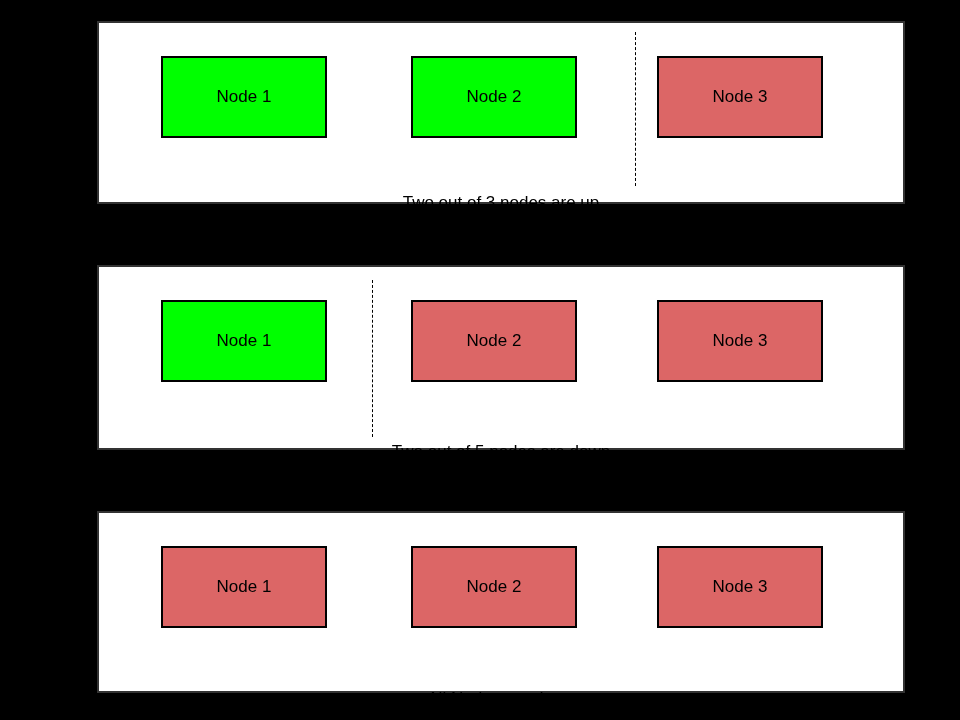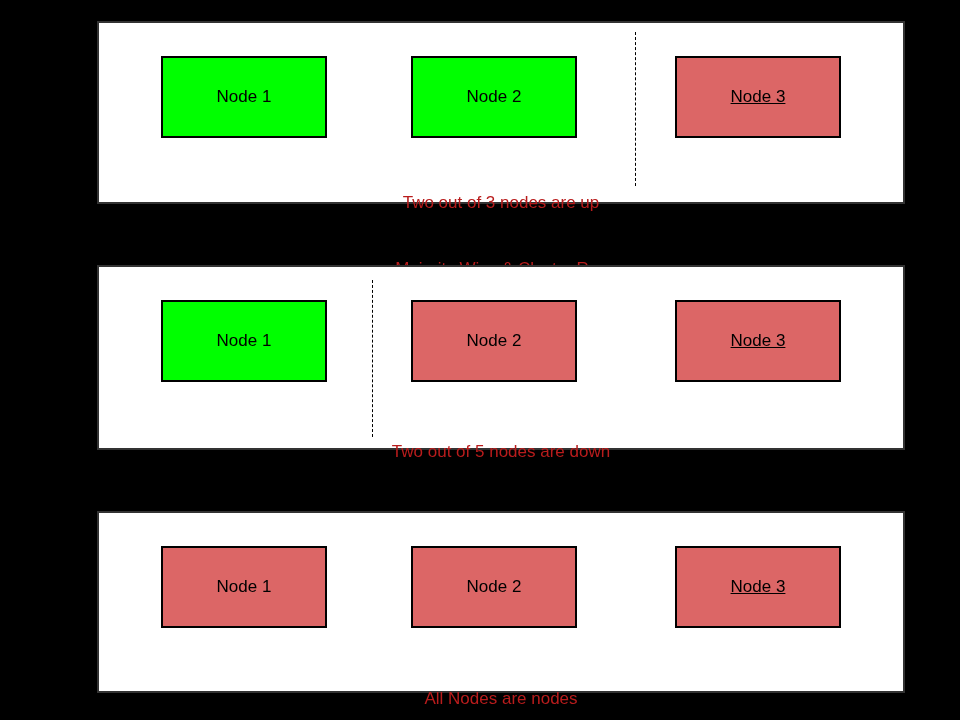--- a/index.html
+++ b/index.html
@@ -34,37 +34,37 @@
     border: 2px solid var(--node-border, #000);
     box-sizing: border-box;
     display: flex;
     align-items: center;
     justify-content: center;
     font-size: 17px;
     color: #000;
   }
   .node.n1 { left: 62px;  }
   .node.n2 { left: 312px; justify-content: center; }
-  .node.n3 { left: 576px; text-decoration: underline; }
+  .node.n3 { left: 558px; }
 
   .divider {
     position: absolute;
     width: 0;
     border-left: 1.5px dashed #000;
   }
   #panel-1 .divider { left: 536px; top: 9px;  height: 154px; }
   #panel-2 .divider { left: 273px; top: 13px; height: 157px; }
 
   .caption {
     position: absolute;
     left: 0; right: 0;
     text-align: center;
     font-size: 17px;
     line-height: 22px;
-    color: #b91c1c;
+    color: #000000;
     white-space: pre;
   }
   #panel-1 .caption { top: 125px; }
   #panel-2 .caption { top: 130px; }
   #panel-3 .caption { top: 131px; }
 </style>
 </head>
 <body style="--background: #000000; --panel-background: #FFFFFF; --panel-border: #333333; --node-border: #000000; --up: #00FF00; --down: #DC6666;">
 
 <div id="screen">
@@ -107,18 +107,18 @@
     <div class="node n1" style="background-color: rgb(220, 102, 102);">
       <span>Node 1</span>
     </div>
     <div class="node n2" style="background-color: rgb(220, 102, 102);">
       <span>Node 2</span>
     </div>
     <div class="node n3" style="background-color: rgb(220, 102, 102);">
       <span>Node 3</span>
     </div>
     <div class="caption">
-      <div>All Nodes are nodes</div>
+      <div>All Nodes are down</div>
       
     </div>
   </div>
 
 </div>
 
 </body></html>

